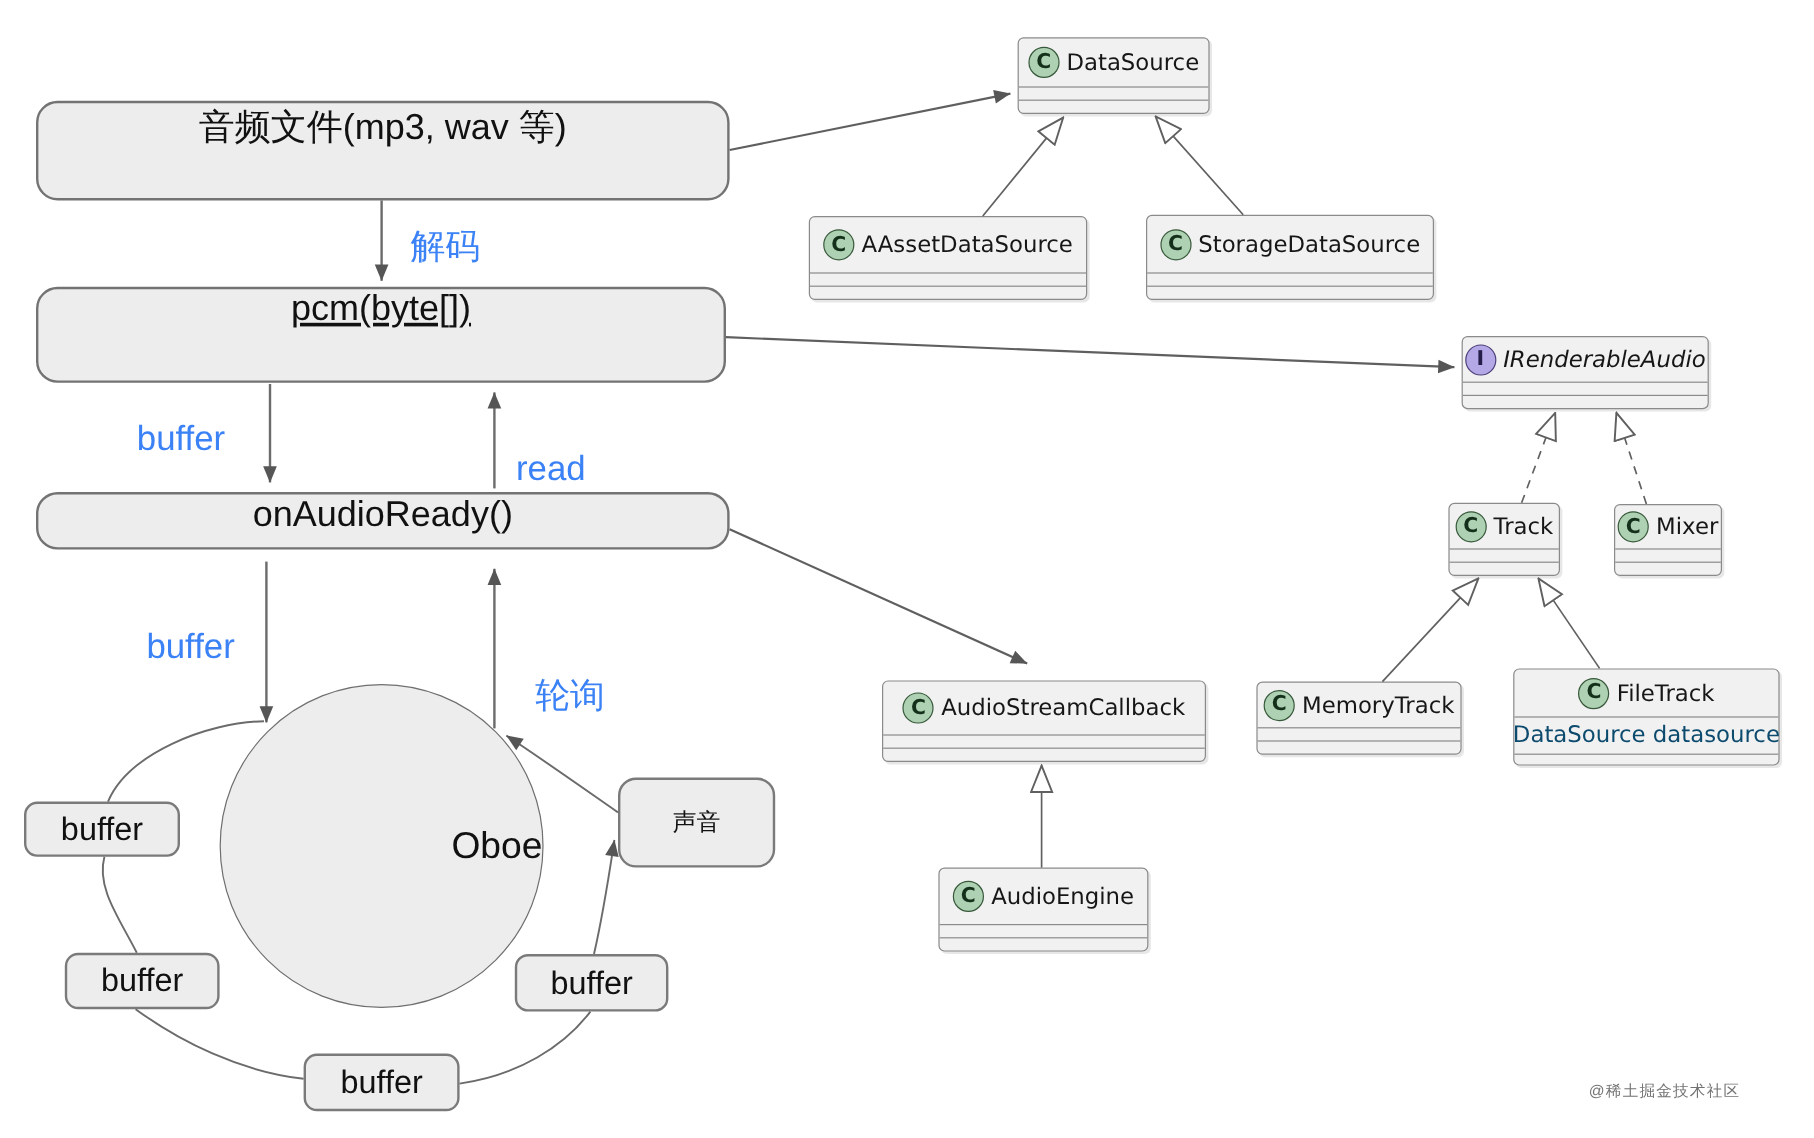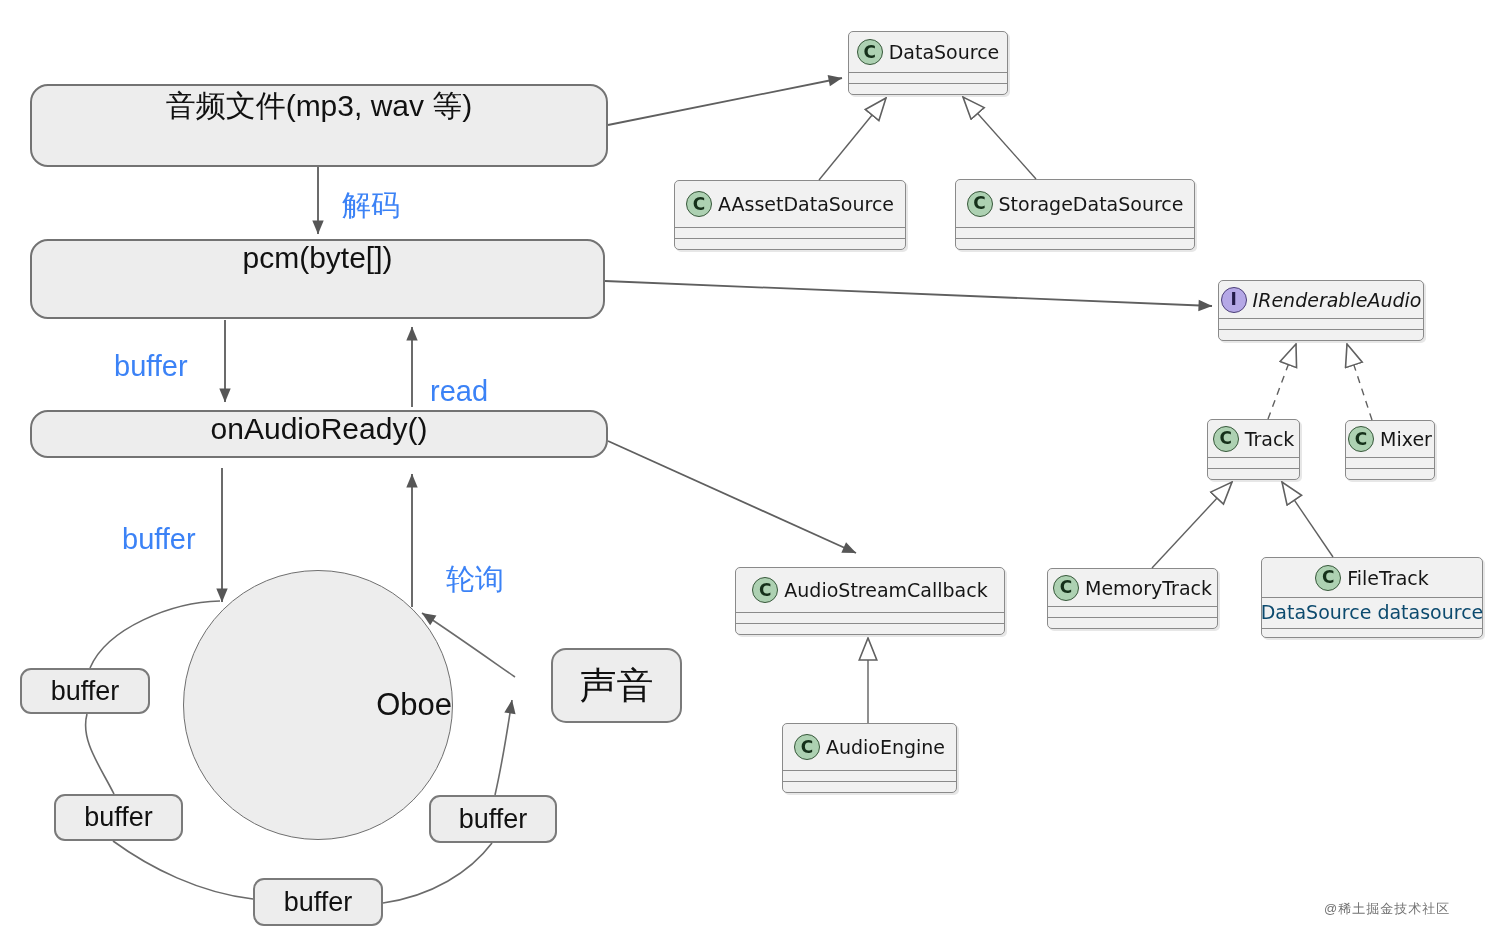--- a/index.html
+++ b/index.html
@@ -11,21 +11,21 @@
   .fbox{
     position:absolute;background:#ededed;border:2px solid #737373;border-radius:18px;
     display:flex;align-items:flex-start;justify-content:center;
     font-size:30px;color:#111;box-sizing:border-box;
   }
   .smallbox{
     position:absolute;background:#ededed;border:2px solid #7a7a7a;border-radius:11px;
     display:flex;align-items:center;justify-content:center;
     font-size:27px;color:#111;box-sizing:border-box;
   }
-  .soundbox{border-radius:15px;font-size:37px;margin-left:36px;}
+  .soundbox{border-radius:15px;font-size:20px;}
   .circle{
     position:absolute;background:#ededed;border:1.7px solid #6f6f6f;border-radius:50%;
     display:flex;align-items:center;justify-content:flex-end;font-size:31px;color:#111;
     box-sizing:border-box;
   }
   .elabel{position:absolute;font-size:29px;color:#3b82f6;white-space:nowrap;}
   
   .uml{
     position:absolute;background:#f1f1f1;border:1.5px solid #8a8a8a;border-radius:5px;
     box-sizing:border-box;display:flex;flex-direction:column;
@@ -54,21 +54,21 @@
   svg.wires{position:absolute;left:0;top:0;pointer-events:none;}
   .wm{position:absolute;left:1324px;top:900px;font-size:13px;color:#737373;letter-spacing:1px;}
 </style>
 </head>
 <body>
 
 <div class="fbox" style="left:30px;top:84px;width:578px;height:83px;">
     <span>音频文件(mp3, wav 等)</span>
   </div>
 
-<div class="fbox" style="left:30px;top:239px;width:575px;height:80px;">
+<div class="fbox" style="left:30px;top:239px;width:575px;height:80px;text-decoration:underline;">
     <span>pcm(byte[])</span>
   </div>
 
 <div class="fbox" style="left:30px;top:410px;width:578px;height:48px;">
     <span>onAudioReady()</span>
   </div>
 
 <div class="circle" style="left:183px;top:570px;width:270px;height:270px;">
     <span>Oboe</span>
   </div>

